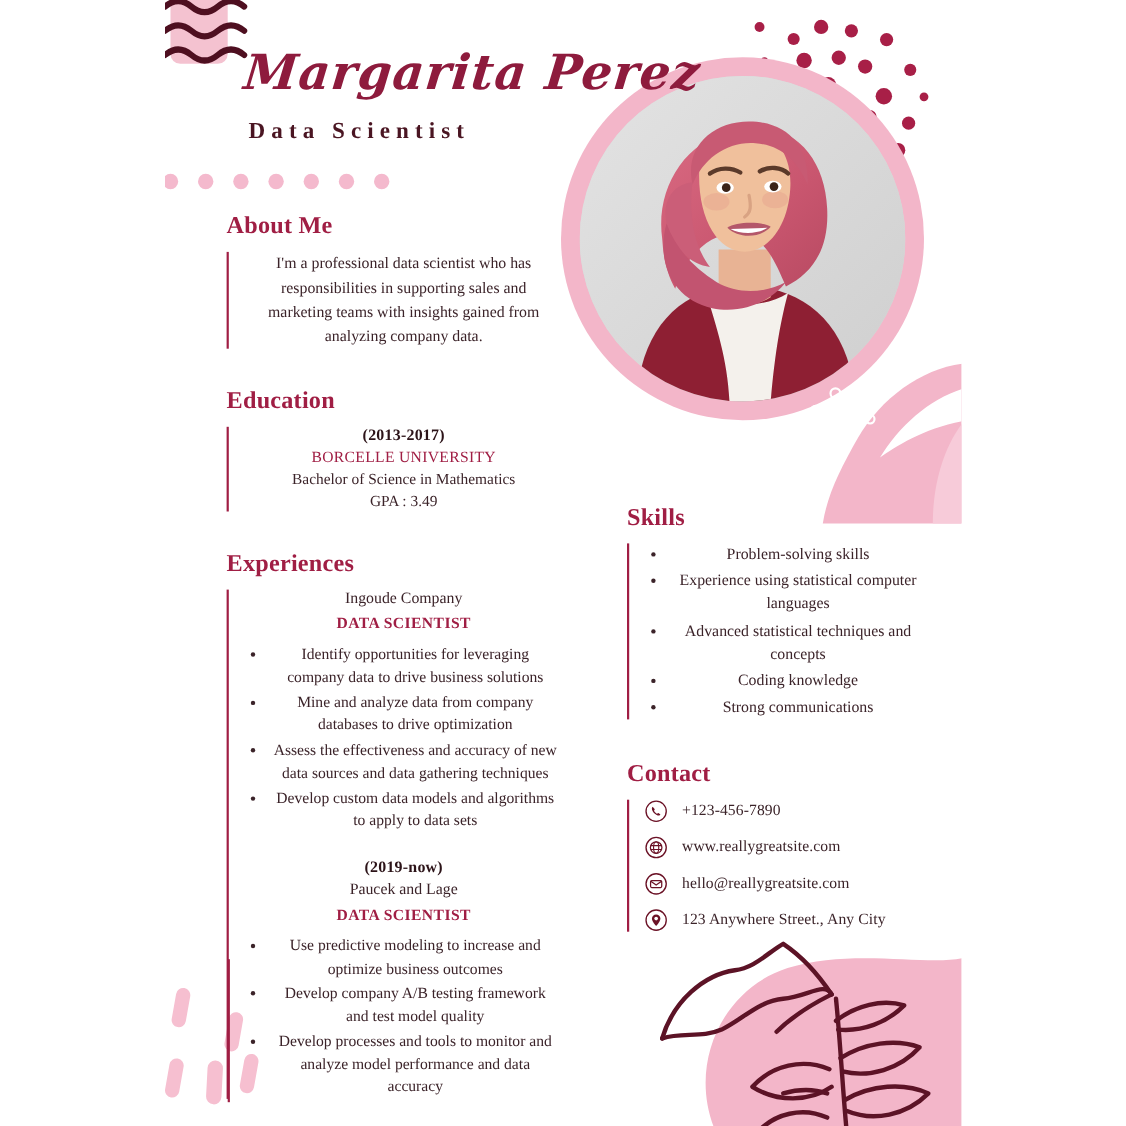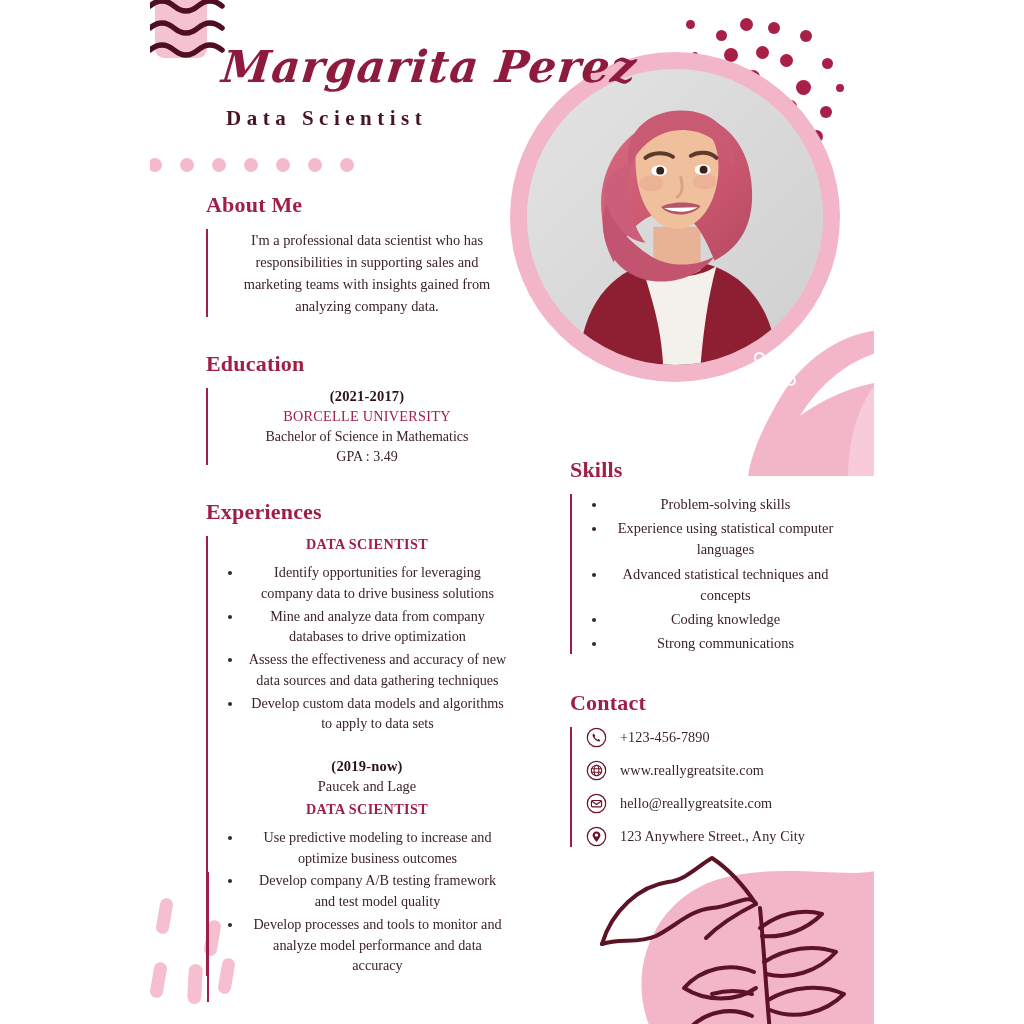--- a/index.html
+++ b/index.html
@@ -465,30 +465,31 @@
 
     <div class="col-left">
 
       <h2 class="section">About Me</h2>
       <div class="bar-block">
         <p class="about-text">I'm a professional data scientist who has responsibilities in supporting sales and marketing teams with insights gained from analyzing company data.</p>
       </div>
 
       <h2 class="section" style="margin-top:34px;">Education</h2>
       <div class="bar-block">
-        <div class="edu-date">(2021-2017)</div>
+        <div class="edu-date">(2013-2017)</div>
         <div class="edu-school">BORCELLE UNIVERSITY</div>
         <div class="edu-degree">Bachelor of Science in Mathematics</div>
         <div class="edu-gpa">GPA : 3.49</div>
       </div>
 
       <h2 class="section" style="margin-top:34px;">Experiences</h2>
       <div class="bar-block">
 
         <div>
+          <div class="exp-company">Ingoude Company</div>
           <div class="exp-title">DATA SCIENTIST</div>
           <ul class="bullets">
             <li>Identify opportunities for leveraging company data to drive business solutions</li>
             <li>Mine and analyze data from company databases to drive optimization</li>
             <li>Assess the effectiveness and accuracy of new data sources and data gathering techniques</li>
             <li>Develop custom data models and algorithms to apply to data sets</li>
           </ul>
         </div>
 
         <div class="gap-exp"></div>

